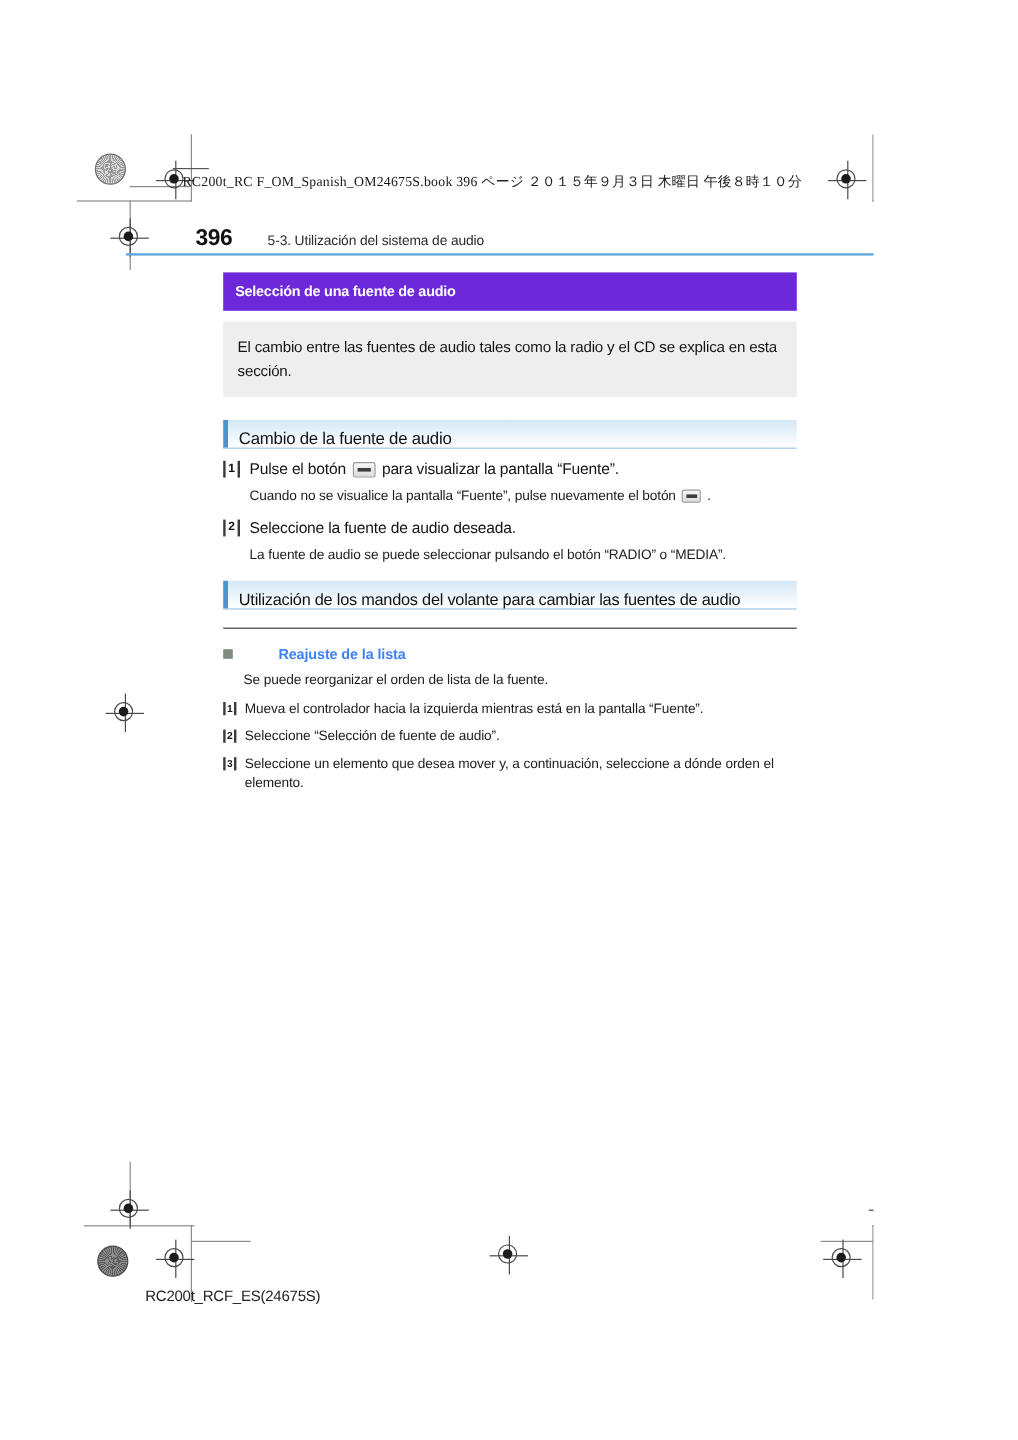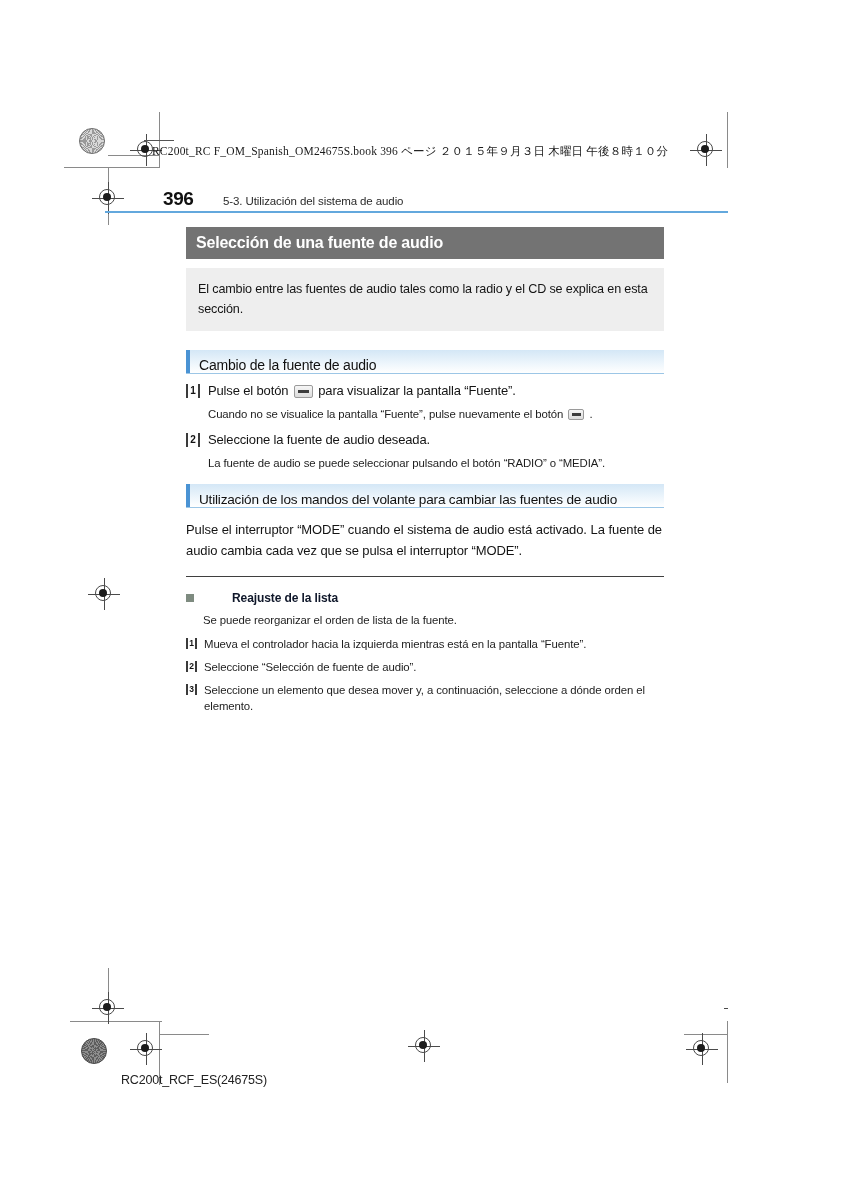--- a/index.html
+++ b/index.html
@@ -133,23 +133,23 @@
   
   .content {
     position: absolute;
     left: 186px;
     top: 227px;
     width: 478px;
   }
 
   
   .section-title {
-    background: #737373;
+    background: #6d28d9;
     color: #ffffff;
-    font-size: 16px;
+    font-size: 12px;
     font-weight: bold;
     letter-spacing: -0.2px;
     padding: 7px 0 8px 10px;
     box-sizing: border-box;
     height: 32px;
     line-height: 18px;
   }
 
   
   .intro-block {
@@ -293,21 +293,21 @@
   .sq-bullet {
     width: 8px;
     height: 8px;
     background: #7e8b80;
     margin-right: 6px;
     flex: 0 0 auto;
   }
   .bullet-head-text {
     font-size: 12px;
     font-weight: bold;
-    color: #0f172a;
+    color: #3b82f6;
     letter-spacing: -0.1px;
     padding-left: 32px;
   }
   .bullet-sub {
     margin-top: 7px;
     margin-left: 17px;
     font-size: 11.4px;
     line-height: 17px;
     color: #1d1d1d;
     letter-spacing: -0.1px;
@@ -503,21 +503,20 @@
       <div class="step-num">2</div>
       <div class="step-text">Seleccione la fuente de audio deseada.</div>
     </div>
     <div class="step-note">La fuente de audio se puede seleccionar pulsando el botón “RADIO” o “MEDIA”.</div>
 
     <div class="subhead wide" style="margin-top:12px;">
       <div class="accent"></div>
       <div class="subhead-text">Utilización de los mandos del volante para cambiar las fuentes de audio</div>
     </div>
 
-    <div class="mode-para">Pulse el interruptor “MODE” cuando el sistema de audio está activado. La fuente de audio cambia cada vez que se pulsa el interruptor “MODE”.</div>
 
     <div class="thin-rule"></div>
 
     <div class="bullet-head">
       <div class="sq-bullet"></div>
       <div class="bullet-head-text">Reajuste de la lista</div>
     </div>
 
     <div class="bullet-sub">Se puede reorganizar el orden de lista de la fuente.</div>
 

